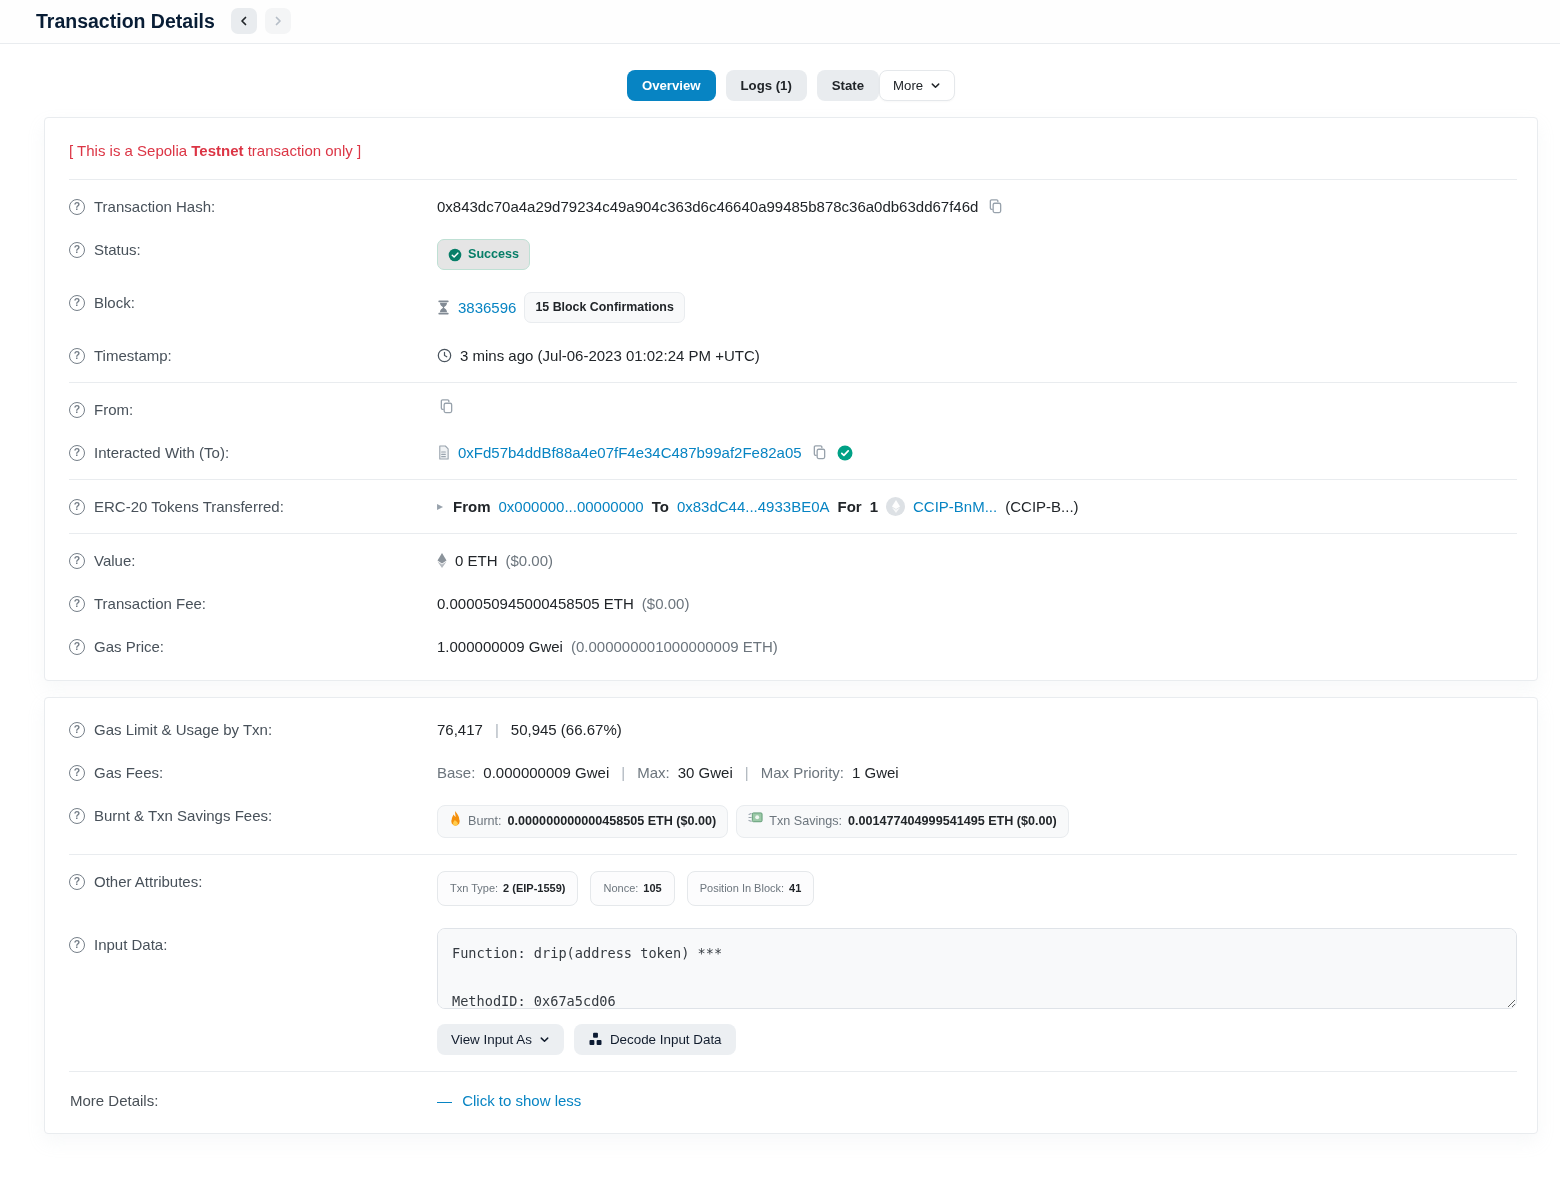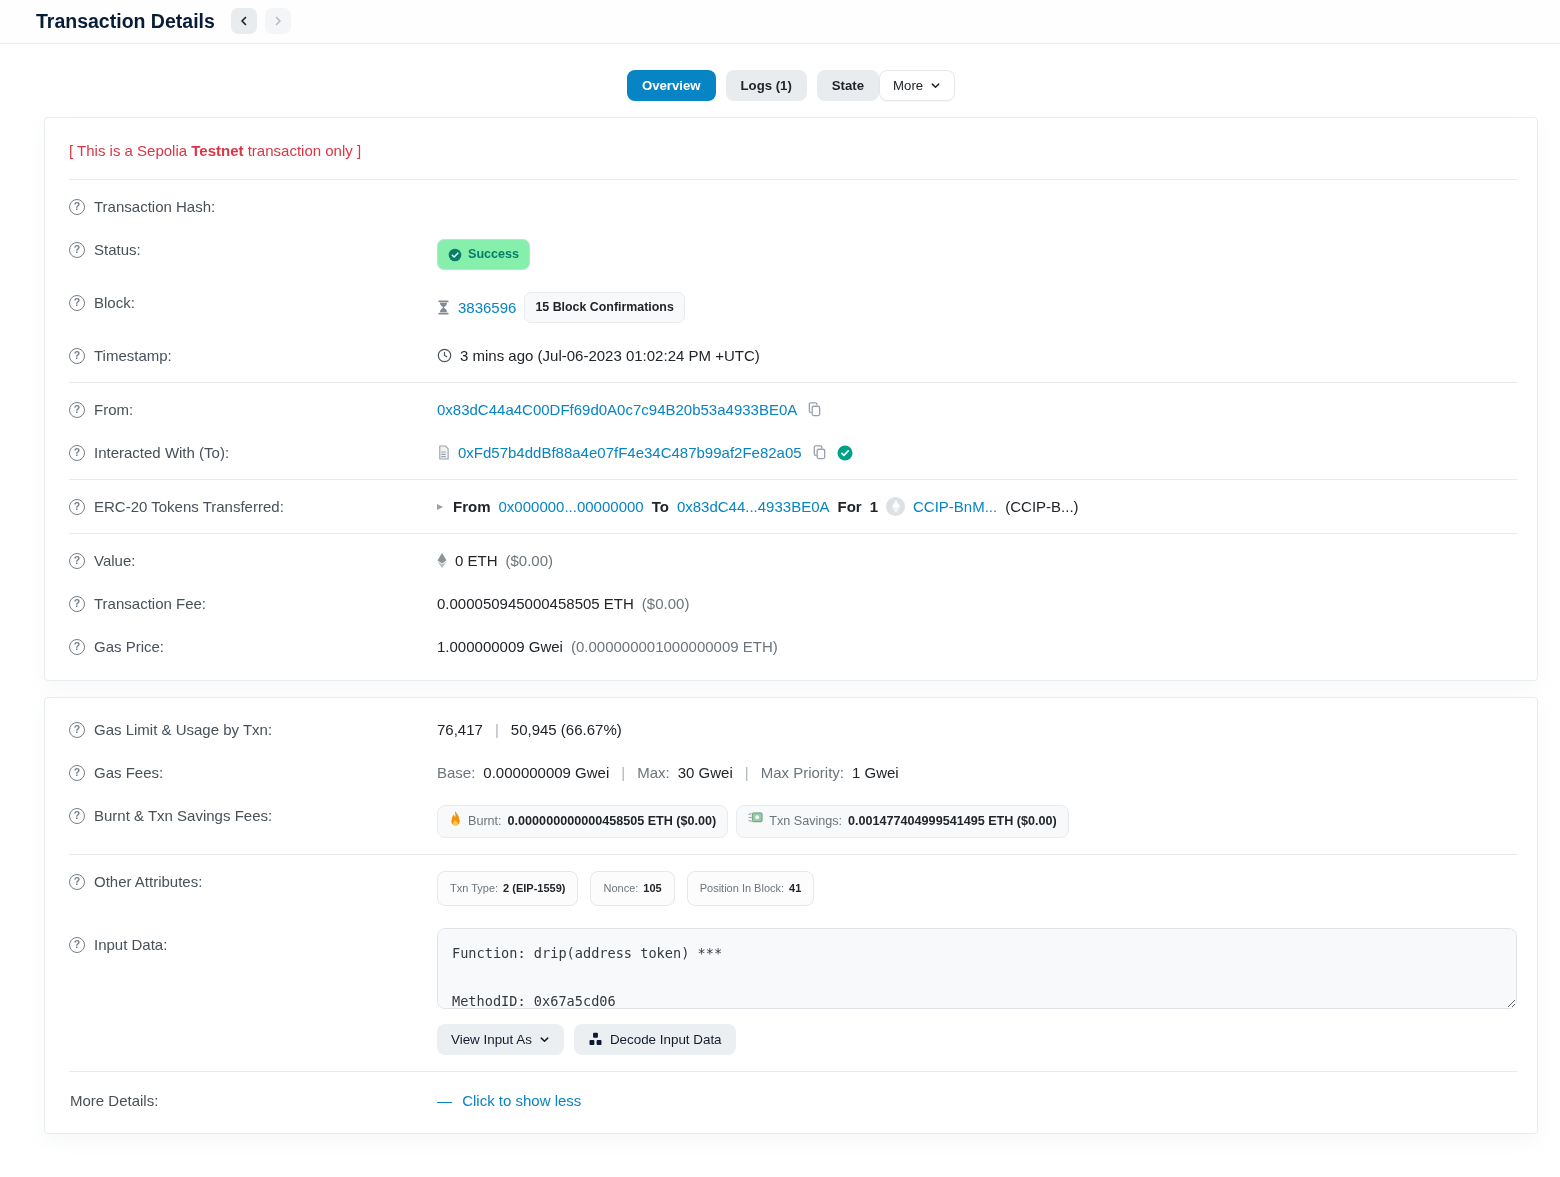--- a/index.html
+++ b/index.html
@@ -48,21 +48,21 @@
   .sep { color: #adb5bd; padding: 0 4px; }
   a.link { color: #0784c3; text-decoration: none; cursor: pointer; }
   .bold { font-weight: 600; }
 
   .qicon { width: 16px; height: 16px; min-width: 16px; border: 1.3px solid #767f89; border-radius: 50%;
     color: #767f89; font-size: 10.5px; font-weight: 700; display: inline-flex; align-items: center;
     justify-content: center; cursor: pointer; line-height: 1; }
 
   .icon-btn { background: none; border: none; padding: 0 2px; cursor: pointer; display: inline-flex; align-items: center; }
 
-  .status-badge { display: inline-flex; align-items: center; gap: 6px; background: #86efac;
+  .status-badge { display: inline-flex; align-items: center; gap: 6px; background: #e5e5e5;
     border: 1px solid #bfe0d4; border-radius: 7px; padding: 4px 10px; color: #077e68;
     font-size: 12.6px; font-weight: 600; }
 
   .gray-badge { display: inline-flex; align-items: center; gap: 5px; background: #f8f9fa;
     border: 1px solid #e9ecef; border-radius: 7px; padding: 4px 10px; font-size: 12.4px;
     font-weight: 700; color: #212529; }
 
   .fee-badge { display: inline-flex; align-items: flex-start; gap: 6px; background: #f8f9fa;
     border: 1px solid #e9ecef; border-radius: 8px; padding: 5px 11px; font-size: 12.6px; color: #6c757d; }
   .fee-badge b { color: #212529; font-weight: 700; }
@@ -130,20 +130,29 @@
 
     <div class="notice"><span>[ This is a Sepolia </span><b>Testnet</b><span> transaction only ]</span></div>
 
     <div class="hr"></div>
 
     <div class="row">
       <div class="lbl">
           <span class="qicon">?</span>
         <span>Transaction Hash:</span>
         </div>
+      <div class="val">
+        <span>0x843dc70a4a29d79234c49a904c363d6c46640a99485b878c36a0db63dd67f46d</span>
+        <button class="icon-btn">
+          <svg width="15" height="15" viewBox="0 0 16 16" fill="none" stroke="#98a2ac" stroke-width="1.4" stroke-linecap="round">
+              <rect x="5.5" y="4.5" width="8" height="10" rx="1.6"></rect>
+              <path d="M10.5 2.8V2.3A1.3 1.3 0 0 0 9.2 1H3.8a1.3 1.3 0 0 0-1.3 1.3v7.4A1.3 1.3 0 0 0 3.8 11h.7"></path>
+            </svg>
+        </button>
+      </div>
     </div>
 
     <div class="row">
       <div class="lbl">
           <span class="qicon">?</span>
         <span>Status:</span>
         </div>
       <div class="val">
         <span class="status-badge">
           <svg width="14" height="14" viewBox="0 0 16 16">
@@ -190,21 +199,20 @@
     </div>
 
     <div class="hr"></div>
 
     <div class="row">
       <div class="lbl">
           <span class="qicon">?</span>
         <span>From:</span>
         </div>
       <div class="val">
-        <a class="link">0x83dC44a4C00DFf69d0A0c7c94B20b53a4933BE0A</a>
         <button class="icon-btn">
           <svg width="15" height="15" viewBox="0 0 16 16" fill="none" stroke="#98a2ac" stroke-width="1.4" stroke-linecap="round">
               <rect x="5.5" y="4.5" width="8" height="10" rx="1.6"></rect>
               <path d="M10.5 2.8V2.3A1.3 1.3 0 0 0 9.2 1H3.8a1.3 1.3 0 0 0-1.3 1.3v7.4A1.3 1.3 0 0 0 3.8 11h.7"></path>
             </svg>
         </button>
       </div>
     </div>
 
     <div class="row">

